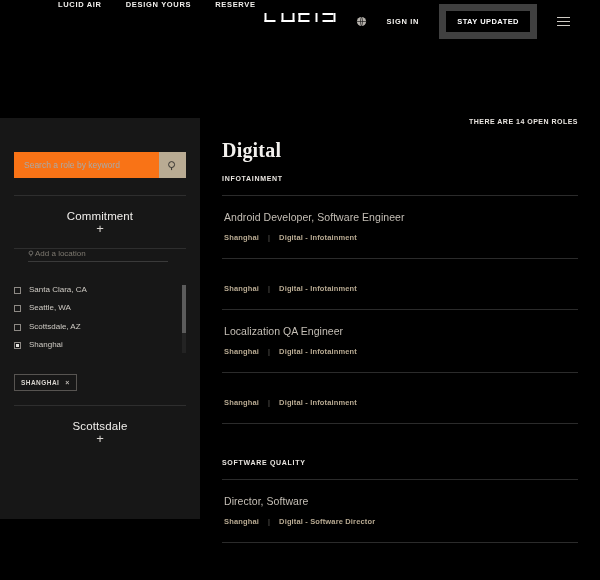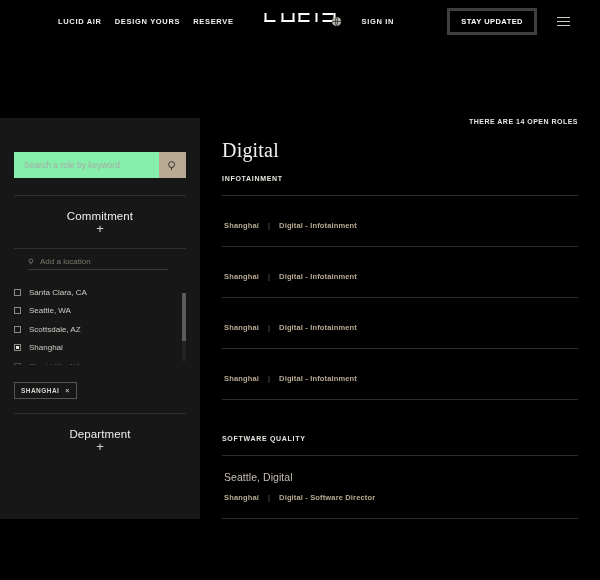--- a/index.html
+++ b/index.html
@@ -11,21 +11,21 @@
   }
   .page { position: relative; width: 600px; height: 580px; background: #000; }
 
   
   .topnav {
     position: absolute; top: 0; left: 0; width: 600px; height: 43px;
     background: #000;
     display: flex; align-items: center;
   }
   .nav-left { position: absolute; left: 58px; top: 0; height: 43px;
-    display: flex; align-items: center; gap: 13px; }
+    display: flex; align-items: flex-start; gap: 24px; }
   .nav-link {
     color: #f2f0ed; font-size: 7.5px; font-weight: 700;
     letter-spacing: 0.09em; text-transform: uppercase; white-space: nowrap;
     cursor: pointer;
   }
   .brand {
     position: absolute; left: 50%; transform: translateX(-50%); top: 13px;
     display: flex; align-items: center; gap: 4px;
   }
   .brand-letter {
@@ -35,38 +35,38 @@
   .nav-right {
     position: absolute; right: 30px; top: 0; height: 43px;
     display: flex; align-items: center; gap: 20px;
   }
   .globe-icon { width: 11px; height: 11px; }
   .signin {
     color: #f2f0ed; font-size: 7.5px; font-weight: 700;
     letter-spacing: 0.09em; text-transform: uppercase; cursor: pointer;
   }
   .stay-btn {
-    border: 3px solid #404040; color: #ffffff;
+    border: 7px solid #404040; color: #ffffff;
     font-size: 7.5px; font-weight: 700; letter-spacing: 0.06em;
     padding: 7px 11px; text-transform: uppercase; cursor: pointer;
-    background: transparent; line-height: 1; white-space: nowrap; margin-left: 33px;
+    background: transparent; line-height: 1; white-space: nowrap;
   }
   .hamburger { width: 13px; height: 9px; display: flex; flex-direction: column;
     justify-content: space-between; cursor: pointer; }
   .hamburger span { display: block; height: 1.3px; background: #cfcbc4; width: 100%; }
 
   
   .sidebar {
     position: absolute; left: 0; top: 118px; width: 200px; height: 401px;
     background: #171717;
     padding: 0 14px;
   }
   .search-row { display: flex; margin-top: 34px; height: 26px; }
   .search-input {
-    flex: 1; background: #86efac; border: none; outline: none;
+    flex: 1; background: #f97316; border: none; outline: none;
     font-family: "Liberation Sans", sans-serif;
     font-size: 8.5px; color: #444; padding: 0 10px;
   }
   .search-input::placeholder { color: #a9a9a9; }
   .search-btn {
     width: 27px; background: #b9ab93; border: none; cursor: pointer;
     display: flex; align-items: center; justify-content: center;
   }
   .divider { height: 1px; background: #2e2e2e; width: 100%; }
   .clear-filters {
@@ -74,35 +74,35 @@
     text-transform: uppercase; margin: 13px 0 0 0; cursor: pointer;
   }
   .section-head {
     display: flex; align-items: center; justify-content: space-between;
     padding: 14px 0 13px 0; cursor: pointer; flex-direction: column;
   }
   .section-title { color: #f0eeeb; font-size: 11.5px; letter-spacing: 0.01em; }
   .pm { color: #d8d5d0; font-size: 13px; line-height: 1; font-weight: 300; }
 
   .loc-search-wrap {
-    display: flex; align-items: center; gap: 5px;
-    border-bottom: 1px solid #3a3a3a; margin: 8px 0 0 14px;
+    display: flex; align-items: center; 
+    border-bottom: 1px solid #3a3a3a; margin: 0 0 0 14px;
     width: 140px; padding-bottom: 3px;
   }
   .loc-search-input {
     background: transparent; border: none; outline: none; flex: 1;
     font-family: "Liberation Sans", sans-serif;
     font-size: 8px; color: #cfcbc4;
   }
   .loc-search-input::placeholder { color: #7d786f; }
 
   .loc-list {
     position: relative; margin-top: 13px; height: 82px; overflow: hidden;
   }
-  .loc-item { display: flex; align-items: center; gap: 8px; height: 18.5px; cursor: pointer; }
+  .loc-item { display: flex; align-items: flex-end; gap: 8px; height: 18.5px; cursor: pointer; }
   .cbox {
     width: 7px; height: 7px; border: 1px solid #8d8984; background: transparent;
     flex: none; position: relative;
   }
   .cbox.checked::after {
     content: ""; position: absolute; left: 1px; top: 1px;
     width: 3px; height: 3px; background: #e8e6e3;
   }
   .loc-label { color: #cfcbc4; font-size: 8px; }
   .loc-item.faded .loc-label { color: #5d5a55; }
@@ -127,21 +127,21 @@
   .main {
     position: absolute; left: 200px; top: 104px; width: 400px; height: 476px;
     background: #000; padding: 0 22px 0 22px;
   }
   .roles-count {
     text-align: right; color: #e9e5e0; font-size: 7px; font-weight: 700;
     letter-spacing: 0.07em; text-transform: uppercase; padding-top: 14px;
   }
   .dept-title {
     font-family: "Liberation Serif", serif; color: #f3f1ee;
-    font-size: 20px; margin-top: 14px; letter-spacing: 0.01em;
+    font-size: 20px; margin-top: 14px; letter-spacing: 0.01em; font-weight: bold;
   }
   .sub-cat {
     color: #e9e5e0; font-size: 7px; font-weight: 700; letter-spacing: 0.1em;
     text-transform: uppercase; margin-top: 13px;
   }
   .job-divider { height: 1px; background: #2b2b2b; margin-top: 13px; }
   .job { padding: 15px 0 3px 2px; cursor: pointer; }
   .job-title { color: #c5bfb6; font-size: 10.5px; letter-spacing: 0.005em; }
   .job-meta { display: flex; align-items: center; gap: 9px; margin-top: 10px; }
   .job-meta span { color: #b8aa92; font-size: 7.5px; font-weight: 700; letter-spacing: 0.02em; }
@@ -265,51 +265,53 @@
       <div class="chip">
         <span>SHANGHAI</span>
         <span class="chip-x">×</span>
       </div>
     </div>
 
     <div style="height:14px;"></div>
     <div class="divider"></div>
 
     <div class="section-head">
-      <div class="section-title">Department</div>
+      <div class="section-title">Scottsdale</div>
       <div class="pm">+</div>
     </div>
   </div>
 
   <div class="main">
     <div class="roles-count">THERE ARE 14 OPEN ROLES</div>
 
     <div class="dept-title">Digital</div>
     <div class="sub-cat">INFOTAINMENT</div>
     <div class="job-divider"></div>
 
     <div class="job">
+      <div class="job-title">Android Developer, Software Engineer</div>
       <div class="job-meta">
         <span>Shanghai</span>
         <span class="sep">|</span>
         <span>Digital - Infotainment</span>
       </div>
     </div>
     <div class="job-divider"></div>
 
     <div class="job">
       <div class="job-meta">
         <span>Shanghai</span>
         <span class="sep">|</span>
         <span>Digital - Infotainment</span>
       </div>
     </div>
     <div class="job-divider"></div>
 
     <div class="job">
+      <div class="job-title">Localization QA Engineer</div>
       <div class="job-meta">
         <span>Shanghai</span>
         <span class="sep">|</span>
         <span>Digital - Infotainment</span>
       </div>
     </div>
     <div class="job-divider"></div>
 
     <div class="job">
       <div class="job-meta">
@@ -318,21 +320,21 @@
         <span>Digital - Infotainment</span>
       </div>
     </div>
     <div class="job-divider"></div>
 
     <div class="gap-block"></div>
     <div class="sub-cat">SOFTWARE QUALITY</div>
     <div class="job-divider"></div>
 
     <div class="job">
-      <div class="job-title">Seattle, Digital</div>
+      <div class="job-title">Director, Software</div>
       <div class="job-meta">
         <span>Shanghai</span>
         <span class="sep">|</span>
         <span>Digital - Software Director</span>
       </div>
     </div>
     <div class="job-divider"></div>
 
     <div style="height:16px;"></div>
 

